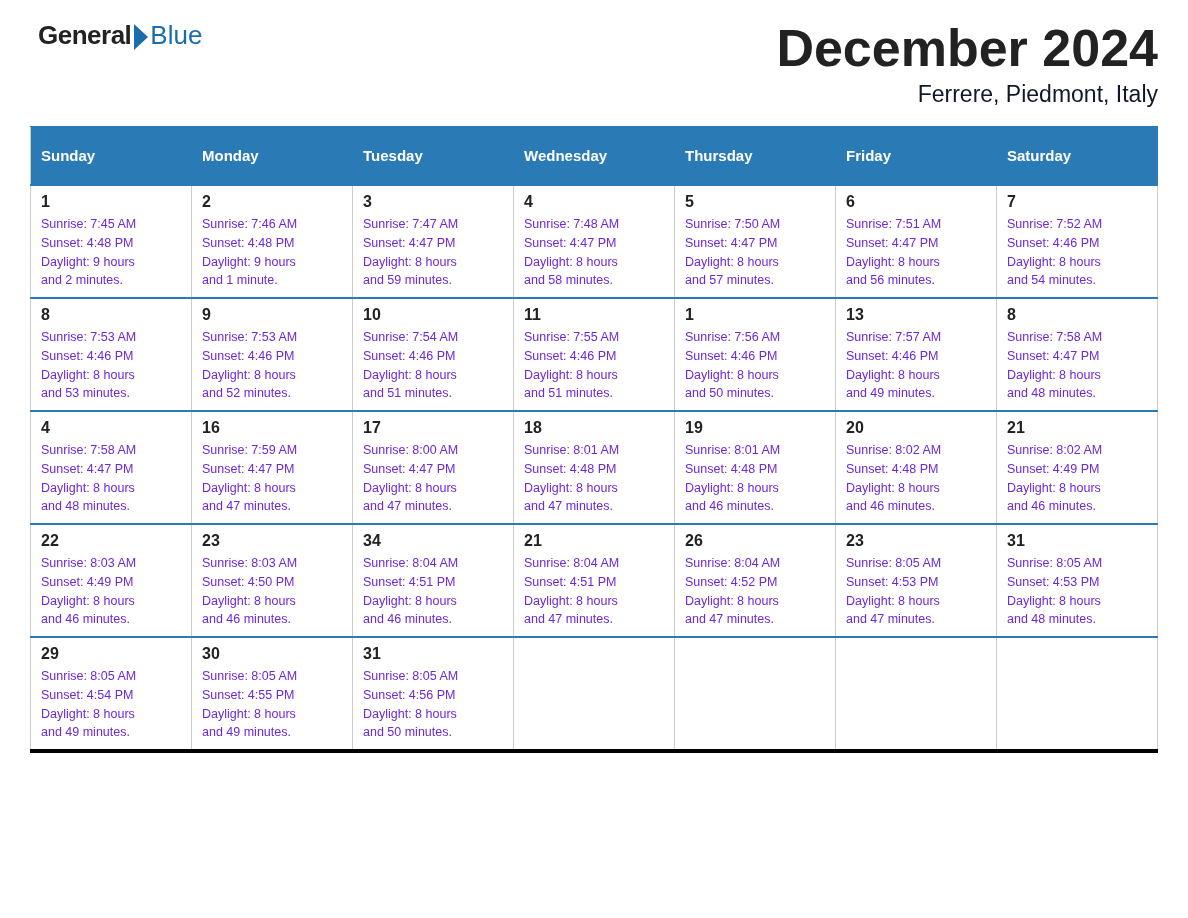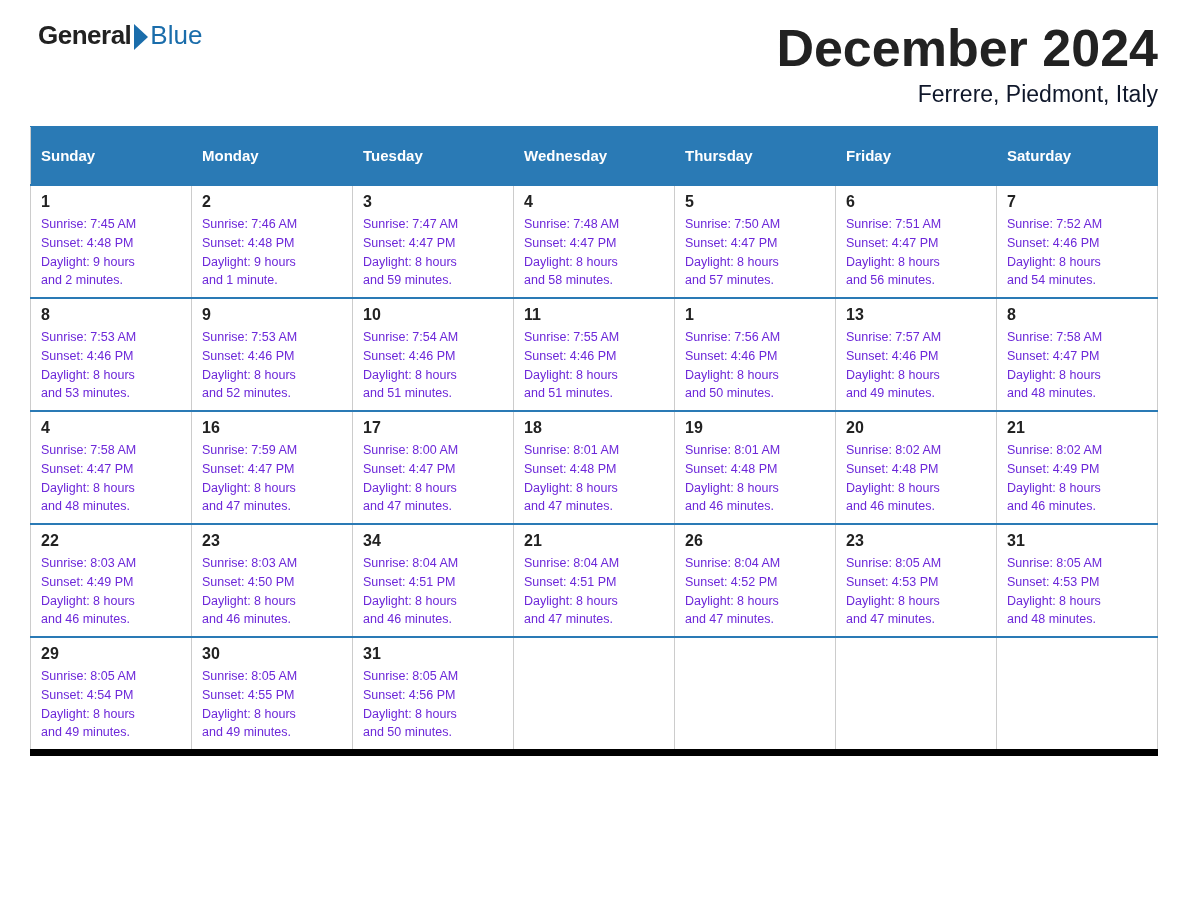--- a/index.html
+++ b/index.html
@@ -92,21 +92,21 @@
     }
     tbody tr td .day-info {
       font-size: 12.5px;
       line-height: 1.5;
       color: #6d28d9;
     }
     tbody tr td.empty {
       background: #fff;
     }
     tbody tr:last-child td {
-      border-bottom: 7px solid #000000;
+      border-bottom: 4px solid #000000;
     }
     thead tr th:first-child, tbody tr td:first-child {
       border-left: 1px solid #ccc;
     }
     thead tr {
       border-bottom: 2px solid #1a5a8a;
     }
     tbody tr td {
       border-top: 2px solid #2a7ab5;
       border-bottom: none;

